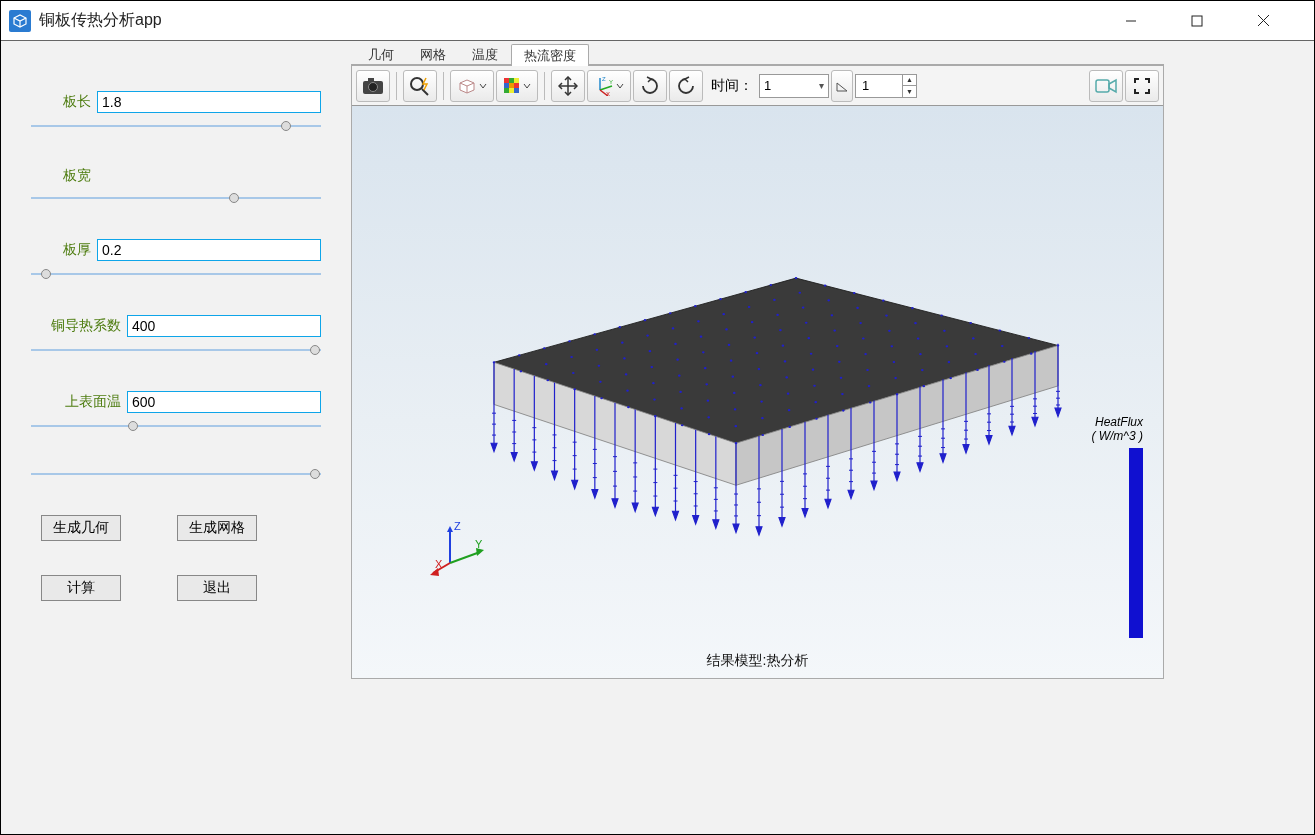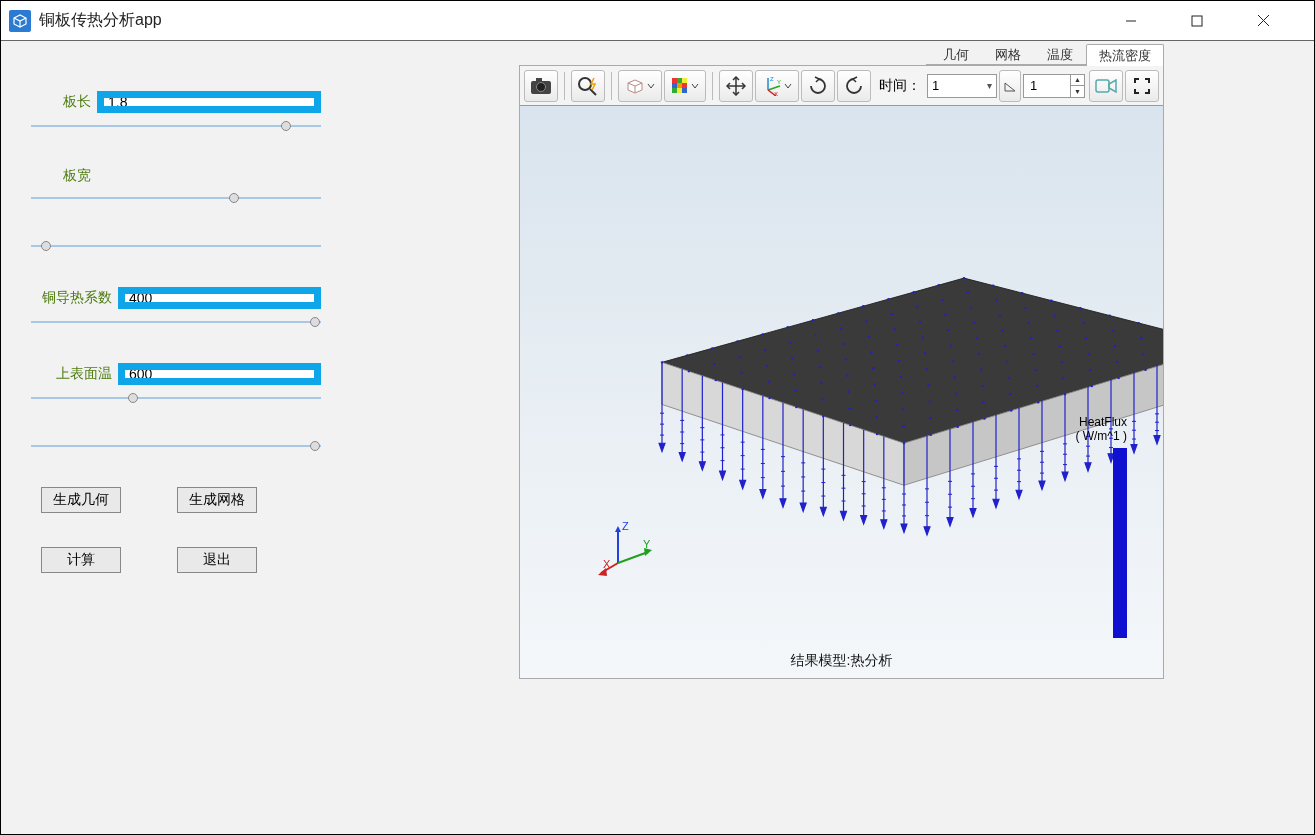--- a/index.html
+++ b/index.html
@@ -55,21 +55,21 @@
   .param-row { margin-bottom: 34px; }
   .param-header {
     display:flex; align-items:center; gap:6px;
   }
   .param-header label {
     width: 60px; text-align: right; font-size:14px; color:#4d7c0f;
     white-space: nowrap;
   }
   .param-header.wide label { width: 90px; }
   .param-header input[type=text] {
-    flex:1; height:22px; border:7px solid #0ea5e9; padding:1px 4px;
+    flex:1; height:22px; border:1px solid #0ea5e9; padding:1px 4px;
     font-size:14px; font-family: inherit; background:#fff;
   }
   .slider-wrap { margin-top:6px; padding-left: 0px; }
   .slider {
     position: relative; height: 14px;
   }
   .slider .track {
     position:absolute; left:0; right:0; top:6px; height:2px; background:#a8c8e8;
   }
   .slider .thumb {
@@ -82,21 +82,20 @@
     min-width: 80px; height: 26px;
     border: 1px solid #888; background: #e9e9e9;
     font-size: 14px; font-family: inherit;
     display:inline-flex; align-items:center; justify-content:center;
     padding: 0 10px;
   }
   
   .right-panel {
     flex:1; display:flex; flex-direction:column;
     padding: 2px 150px 0 0;
-    align-items: flex-end;
   }
   .tabs {
     display:flex; height:22px; font-size:13px;
     border-bottom: 1px solid #aaa;
     background: #f2f2f2;
     padding-left: 4px;
   }
   .tab {
     padding: 2px 12px 0 12px; height:22px;
     border: 1px solid transparent;
@@ -152,21 +151,21 @@
     position:absolute; left: 84px; top: 130px; width: 640px; height: 320px;
     pointer-events:none;
   }
   .arrow-down { stroke:#2020cc; stroke-width:1.2; fill:#2020cc; }
   .triad { position:absolute; left:78px; bottom:100px; }
   .footer-label {
     position:absolute; left:0; right:0; bottom:8px; text-align:center;
     font-size:14px; color:#111;
   }
   .legend {
-    position:absolute; right: 36px; top: 310px; width: 100px;
+    position:absolute; right: 20px; top: 310px; width: 100px; font-style: italic;
   }
   .legend .title { font-size:12px; text-align:right; line-height:1.15; }
   .legend .bar { width: 14px; height: 190px; background:#1010d0; margin-left:auto; margin-top:4px; position:relative; }
 </style>
 </head>
 <body>
 
 <div class="titlebar">
   <div class="app-icon">
     <svg width="16" height="16" viewBox="0 0 16 16">
@@ -220,20 +219,24 @@
       </div>
       <div class="slider-wrap">
           <div class="slider">
         <div class="track"></div>
             <div class="thumb" style="left:70%"></div>
       </div>
         </div>
     </div>
 
     <div class="param-row">
+      <div class="param-header">
+        <label>板厚</label>
+        <input type="text" value="0.2" style="">
+      </div>
       <div class="slider-wrap">
           <div class="slider">
         <div class="track"></div>
             <div class="thumb" style="left:5%"></div>
       </div>
         </div>
     </div>
 
     <div class="param-row">
       <div class="param-header wide">
@@ -749,21 +752,21 @@
             <path d="M46 30 L54 32 L47 38 Z" fill="#20a020"></path>
             <text x="45" y="30" font-size="11" fill="#20a020">Y</text>
           <line x1="20" y1="45" x2="3" y2="55" stroke="#d02020" stroke-width="2"></line>
             <path d="M8 50 L0 57 L9 58 Z" fill="#d02020"></path>
             <text x="5" y="50" font-size="11" fill="#d02020">X</text>
         </svg>
 
         <div class="legend">
           <div class="title">
             <span>HeatFlux</span><br>
-            <span>( W/m^1 )</span>
+            <span>( W/m^3 )</span>
           </div>
           <div class="bar">
             
             
             
             
           </div>
         </div>
 
         <div class="footer-label">结果模型:热分析</div>

